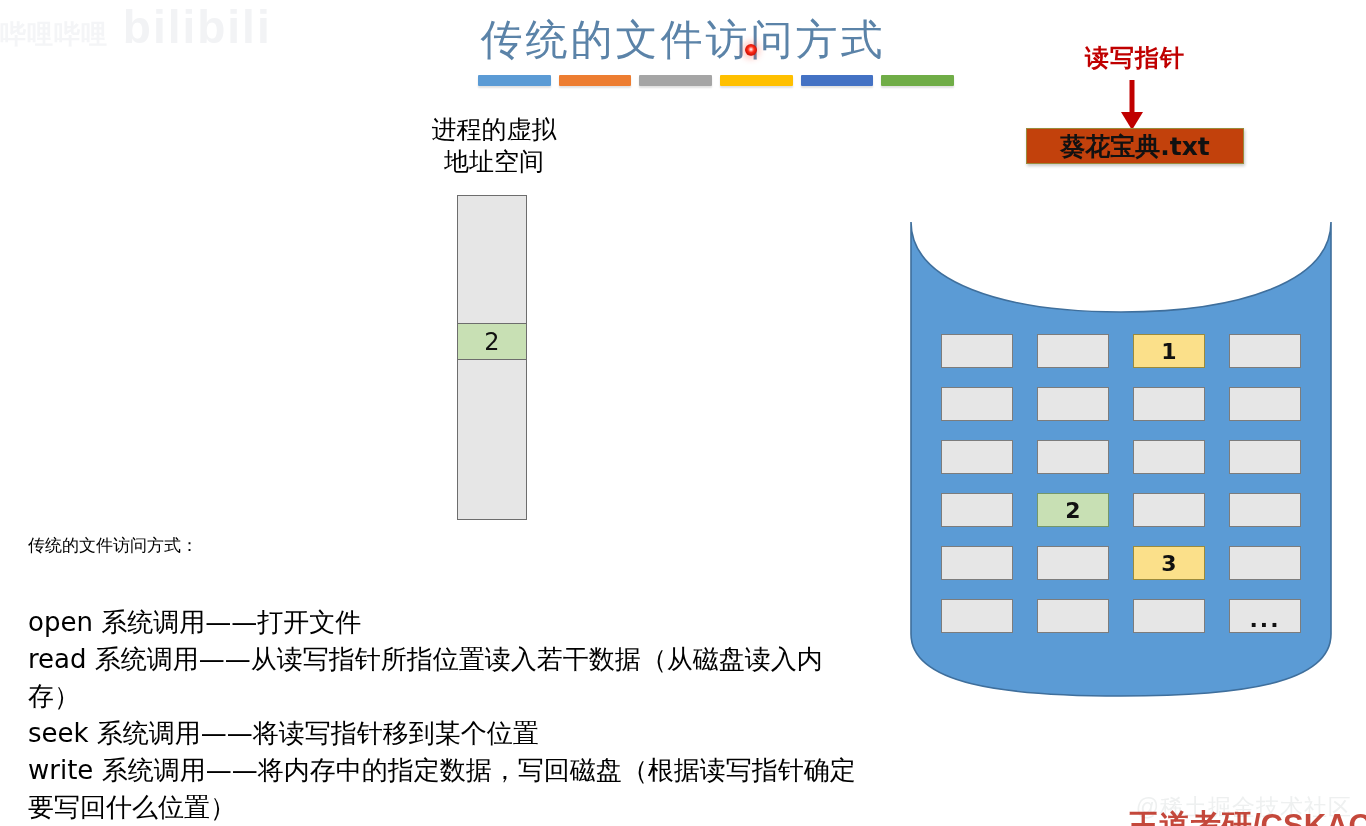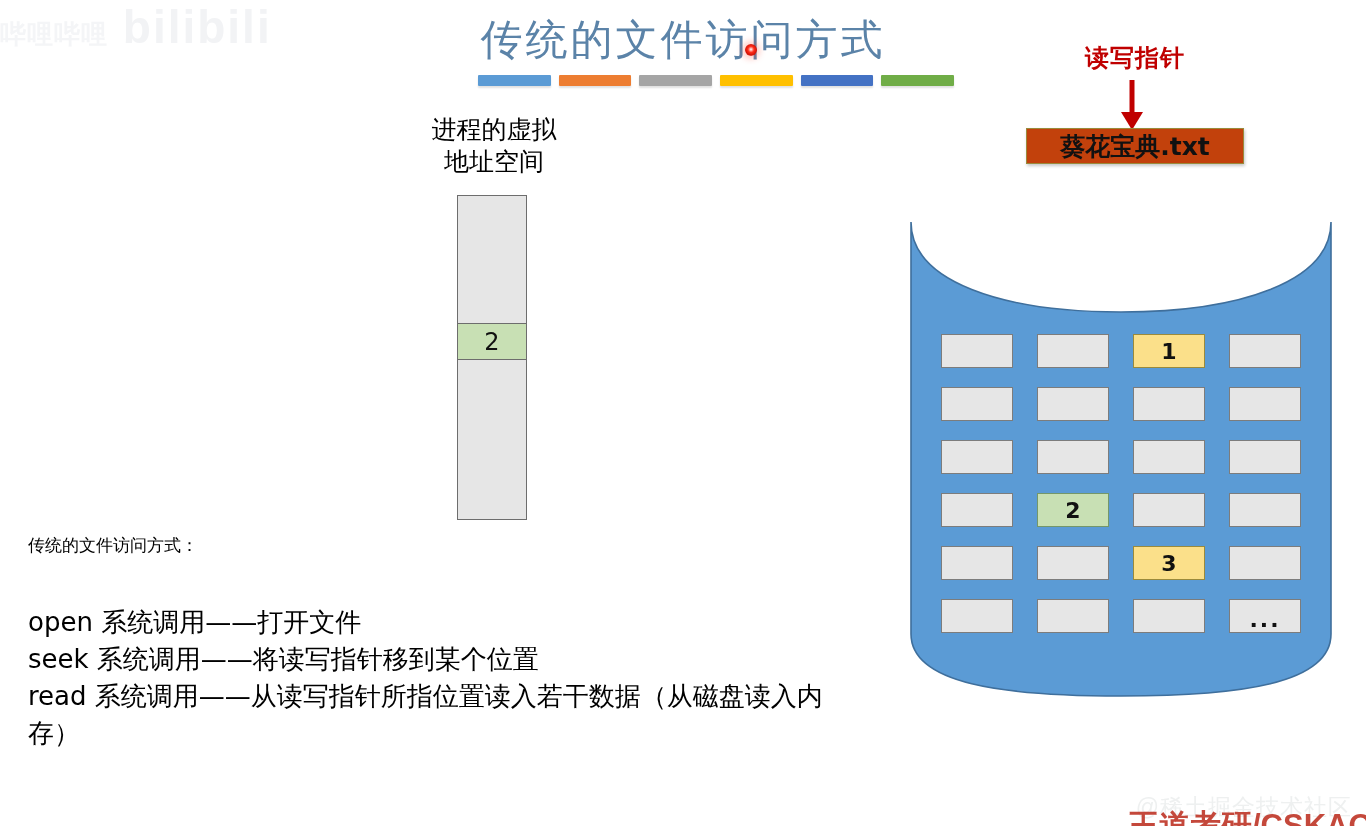--- a/index.html
+++ b/index.html
@@ -236,17 +236,18 @@
         <div class="disk-block"></div>
         <div class="disk-block"></div>
         <div class="disk-block"></div>
         <div class="disk-block dots">...</div>
       </div>
   </div>
 
   <div class="body-heading">传统的文件访问方式：</div>
   <div class="body-list">
     <div class="li">open 系统调用——打开文件</div>
+    <div class="li">read 系统调用——从读写指针所指位置读入若干数据（从磁盘读入内存）</div>
     <div class="li">seek 系统调用——将读写指针移到某个位置</div>
-    <div class="li">read 系统调用——从读写指针所指位置读入若干数据（从磁盘读入内存）</div>
+    <div class="li">write 系统调用——将内存中的指定数据，写回磁盘（根据读写指针确定要写回什么位置）</div>
   </div>
 
 </div>
 
 </body></html>

